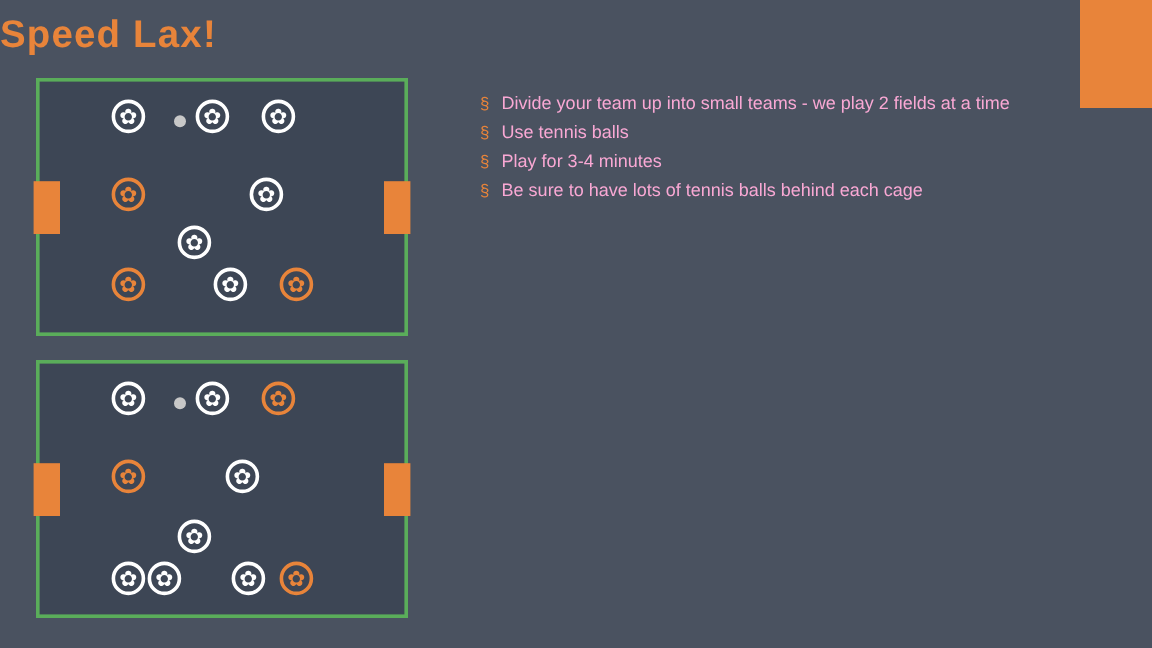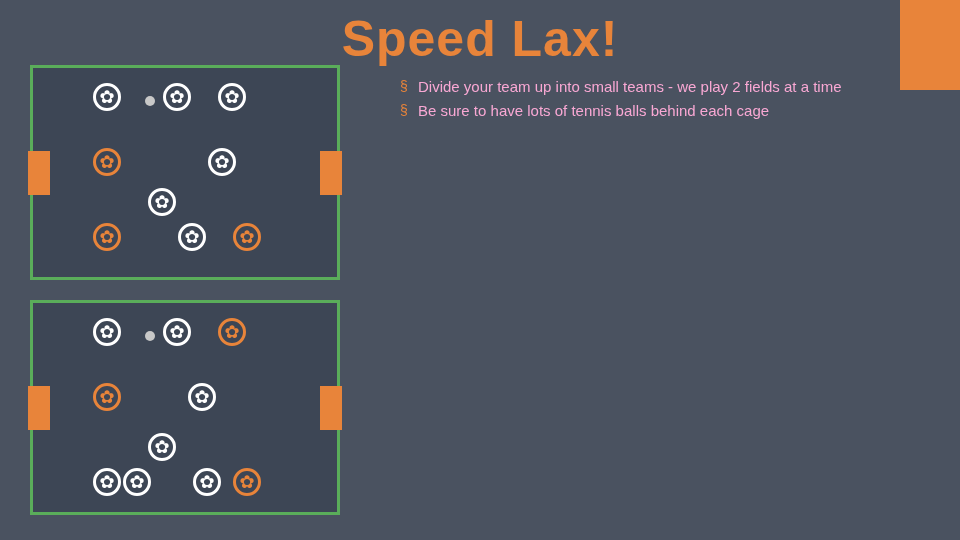--- a/index.html
+++ b/index.html
@@ -10,22 +10,21 @@
       font-family: Arial, sans-serif;
       overflow: hidden;
       position: relative;
     }
 
     .title {
       position: absolute;
       top: 10px;
       left: 0;
       width: 100%;
-      text-align: center;
-      font-size: 50px;
+      font-size: 32px;
       font-weight: bold;
       color: #e8843a;
       letter-spacing: 1px;
     }
 
     
     .corner-deco {
       position: absolute;
       top: 0;
       right: 0;
@@ -173,15 +172,17 @@
   <div class="player" style="left:115px; top:130px;"></div>
   <div class="player" style="left:60px; top:165px;"></div>
   <div class="player" style="left:90px; top:165px;"></div>
   <div class="player" style="left:160px; top:165px;"></div>
   <div class="player orange" style="left:200px; top:165px;"></div>
 </div>
 
 <div class="info-panel">
   <ul>
     <li>Divide your team up into small teams - we play 2 fields at a time</li>
+    <li>Use tennis balls</li>
+    <li>Play for 3-4 minutes</li>
     <li>Be sure to have lots of tennis balls behind each cage</li>
   </ul>
 </div>
 
 </body></html>

